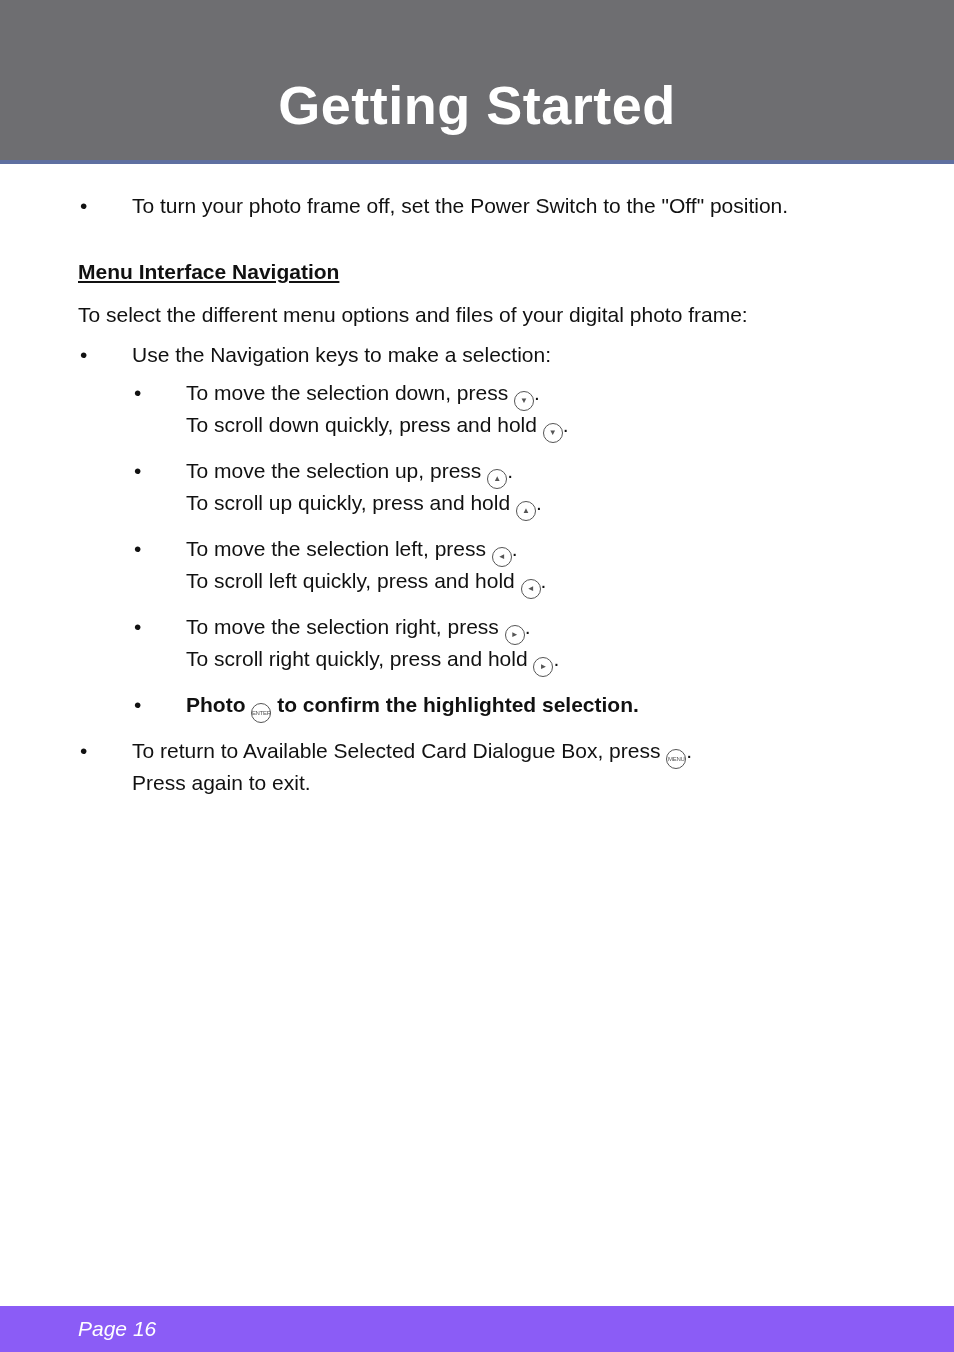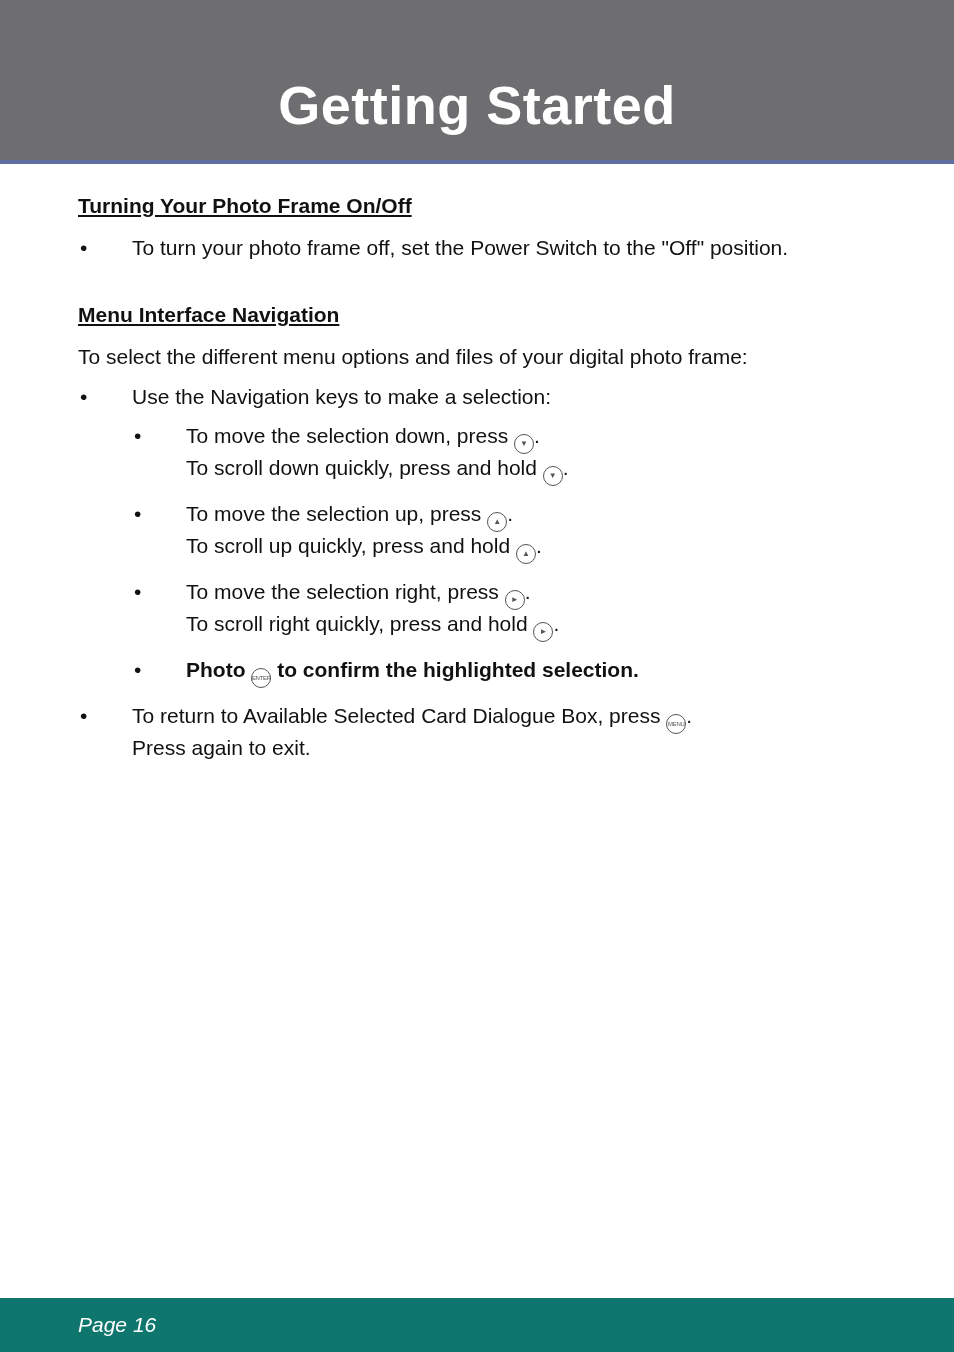--- a/index.html
+++ b/index.html
@@ -99,60 +99,63 @@
   .icon-btn.text {
     font-size: 6px;
     letter-spacing: -0.3px;
   }
   .bold { font-weight: 700; }
   .footer {
     position: absolute;
     bottom: 0;
     left: 0;
     width: 100%;
-    height: 54px;
-    background: #0f766e;
+    height: 46px;
+    background: #8b5cf6;
     color: #fff;
     display: flex;
     justify-content: space-between;
     align-items: center;
     padding: 0 78px;
     font-style: italic;
     font-size: 21px;
   }
 </style>
 </head>
 <body>
 
 <div class="top-band">
   <div class="title-bar">Getting Started</div>
 </div>
 <div class="accent-line"></div>
 
 <div class="content">
 
-  <div class="section-heading">Turning Your Photo Frame On/Off</div>
   <ul class="outer">
     <li><span>To turn your photo frame off, set the Power Switch to the "Off" position.</span></li>
   </ul>
 
   <div class="section-heading second">Menu Interface Navigation</div>
   <div class="para">To select the different menu options and files of your digital photo frame:</div>
 
   <ul class="outer">
     <li>
       <span>Use the Navigation keys to make a selection:</span>
       <ul class="inner">
         <li>
           <span>To move the selection down, press </span><span class="icon-btn">▼</span><span>.</span><br>
           <span>To scroll down quickly, press and hold </span><span class="icon-btn">▼</span><span>.</span>
         </li>
         <li>
           <span>To move the selection up, press </span><span class="icon-btn">▲</span><span>.</span><br>
           <span>To scroll up quickly, press and hold </span><span class="icon-btn">▲</span><span>.</span>
+        </li>
+        <li>
+          <span>To move the selection left, press </span><span class="icon-btn">◄</span><span>.</span><br>
+          <span>To scroll left quickly, press and hold </span><span class="icon-btn">◄</span><span>.</span>
         </li>
         <li>
           <span>To move the selection right, press </span><span class="icon-btn">►</span><span>.</span><br>
           <span>To scroll right quickly, press and hold </span><span class="icon-btn">►</span><span>.</span>
         </li>
         <li>
           <span class="bold">Photo </span><span class="icon-btn text">ENTER</span><span class="bold"> to confirm the highlighted selection.</span>
         </li>
       </ul>
     </li>

